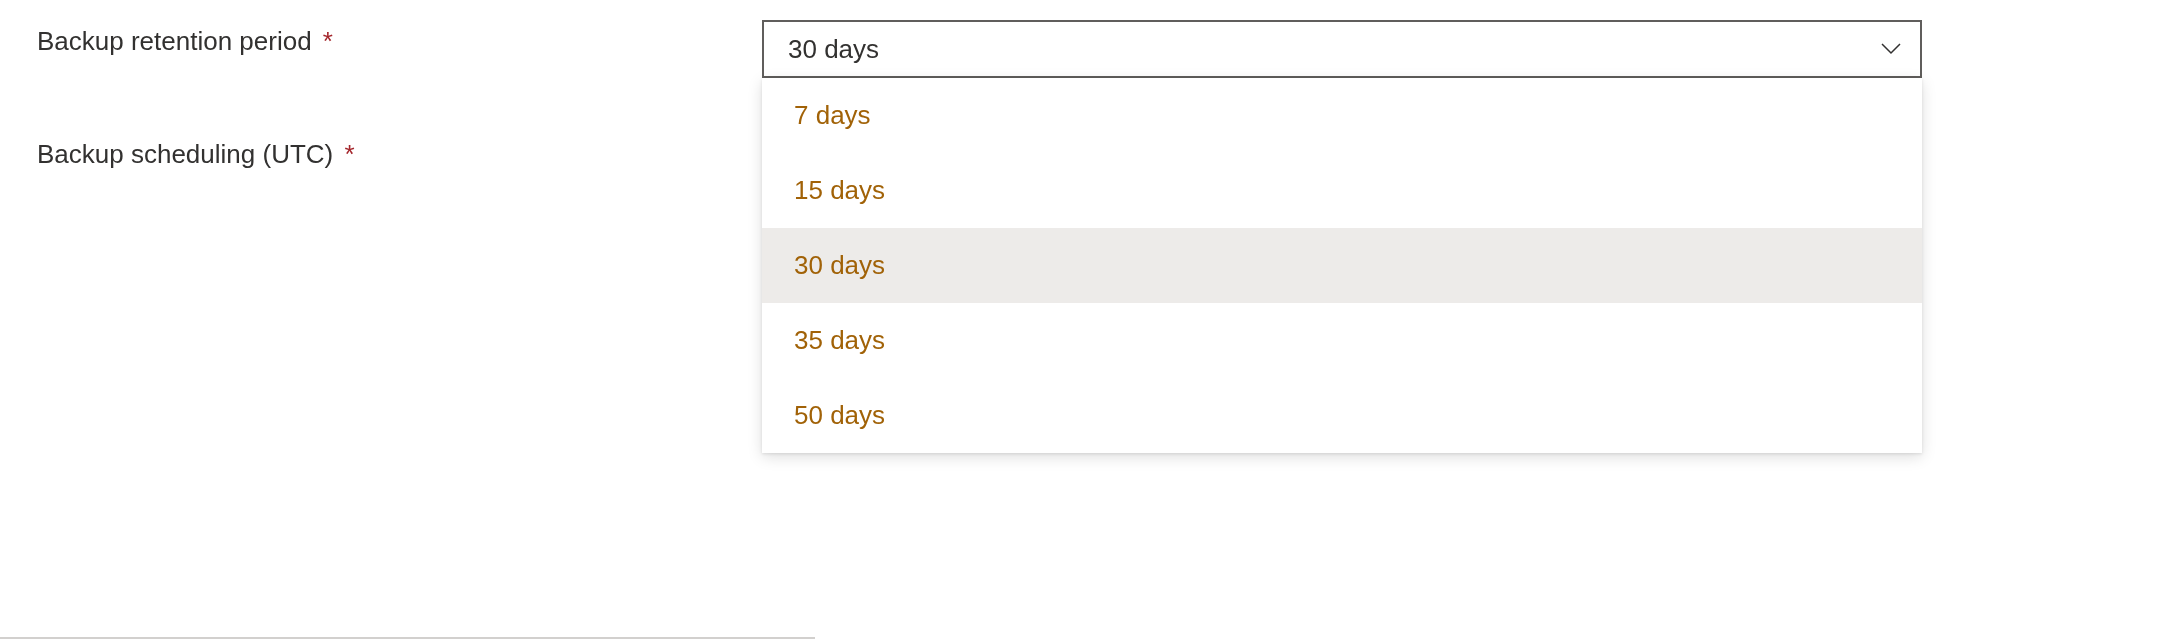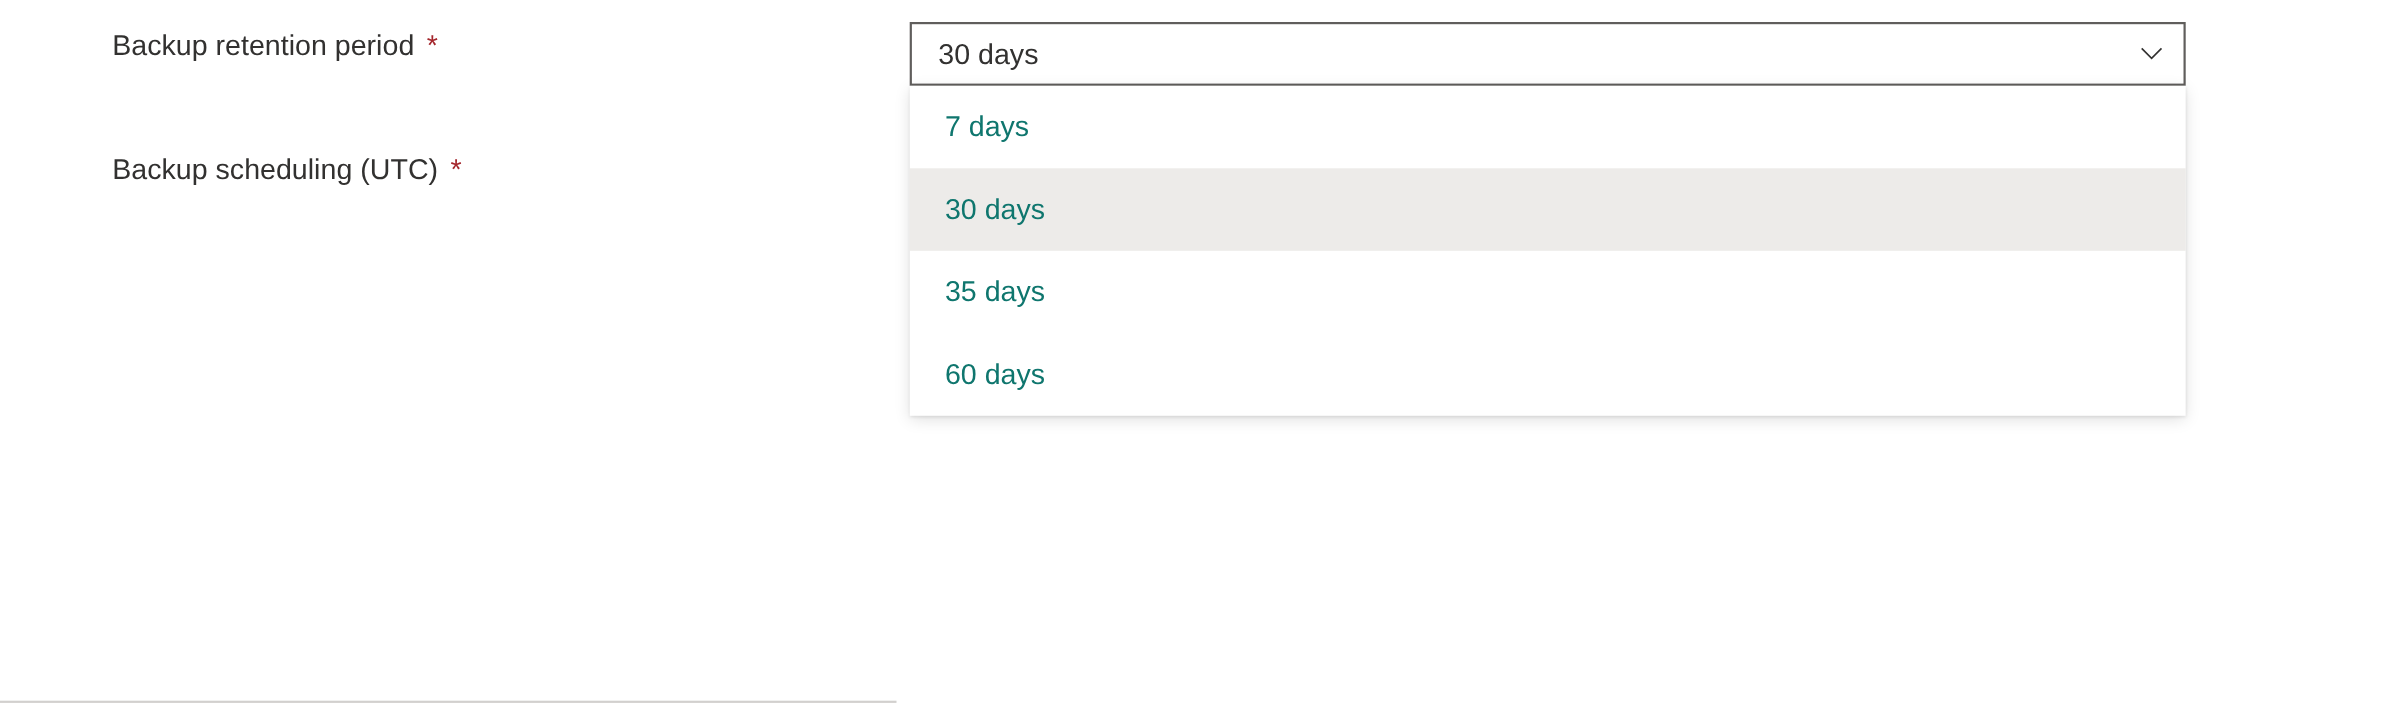--- a/index.html
+++ b/index.html
@@ -10,21 +10,21 @@
     body {
       font-family: "Segoe UI", -apple-system, BlinkMacSystemFont, sans-serif;
       font-size: 20px;
       color: #323130;
       background: #ffffff;
       width: 2169px;
       height: 639px;
       position: relative;
     }
     .form-container {
-      padding: 20px 102px;
+      padding: 20px 37px;
     }
     .form-row {
       display: flex;
       align-items: flex-start;
       margin-bottom: 50px;
     }
     .form-row:first-child {
       margin-bottom: 55px;
     }
     .label-col {
@@ -76,21 +76,21 @@
       background: #ffffff;
       box-shadow: 0 4px 14px rgba(0,0,0,0.13), 0 1px 3px rgba(0,0,0,0.1);
       z-index: 10;
     }
     .dropdown-option {
       height: 75px;
       display: flex;
       align-items: center;
       padding: 0 32px;
       font-size: 26px;
-      color: #0f766e;
+      color: #a16207;
       cursor: pointer;
     }
     .dropdown-option.selected {
       background: #edebe9;
     }
     .bottom-divider {
       position: absolute;
       left: 0;
       bottom: 0;
       width: 815px;
@@ -113,28 +113,31 @@
         <span class="chevron-icon">
           <svg viewBox="0 0 20 12" fill="none" stroke="#323130" stroke-width="1.5">
             <path d="M1 1 L10 10 L19 1"></path>
           </svg>
         </span>
       </div>
       <div class="dropdown-listbox">
         <div class="dropdown-option">
           <span>7 days</span>
         </div>
+        <div class="dropdown-option">
+          <span>15 days</span>
+        </div>
         <div class="dropdown-option selected">
           <span>30 days</span>
         </div>
         <div class="dropdown-option">
           <span>35 days</span>
         </div>
         <div class="dropdown-option">
-          <span>60 days</span>
+          <span>50 days</span>
         </div>
       </div>
     </div>
   </div>
 
   <div class="form-row">
     <div class="label-col">
       <span>Backup scheduling (UTC)</span>
       <span class="required-asterisk">*</span>
     </div>

